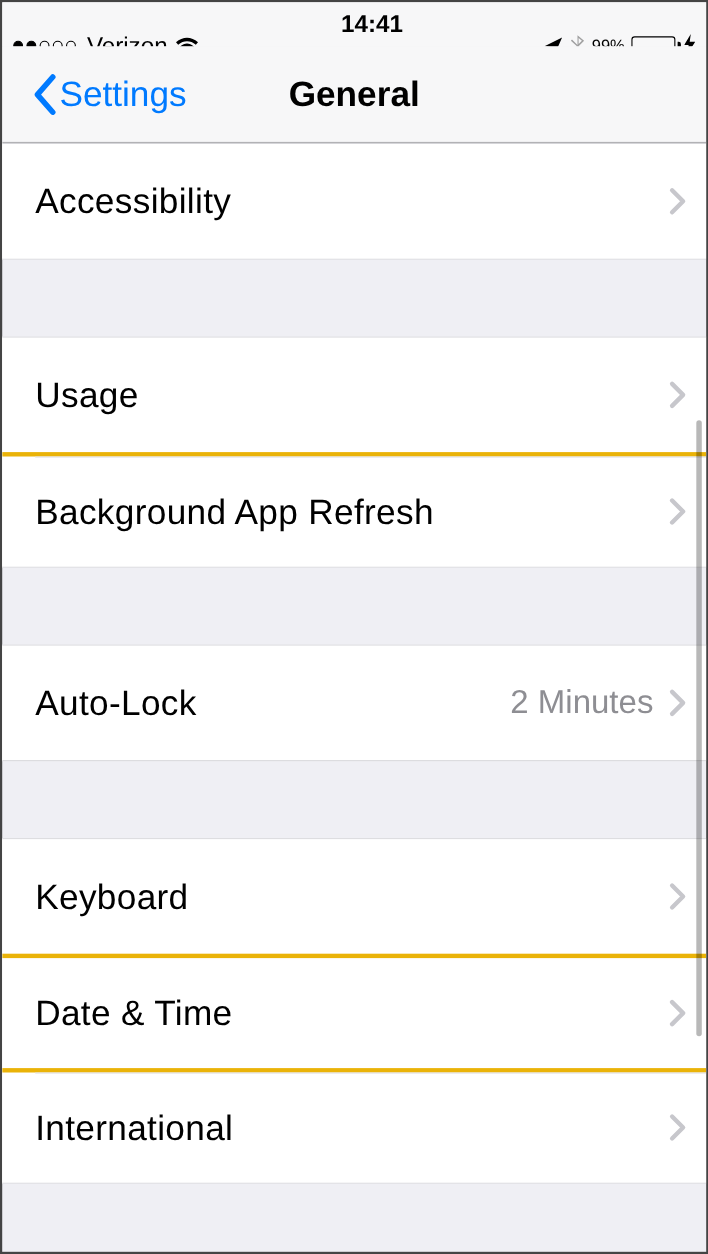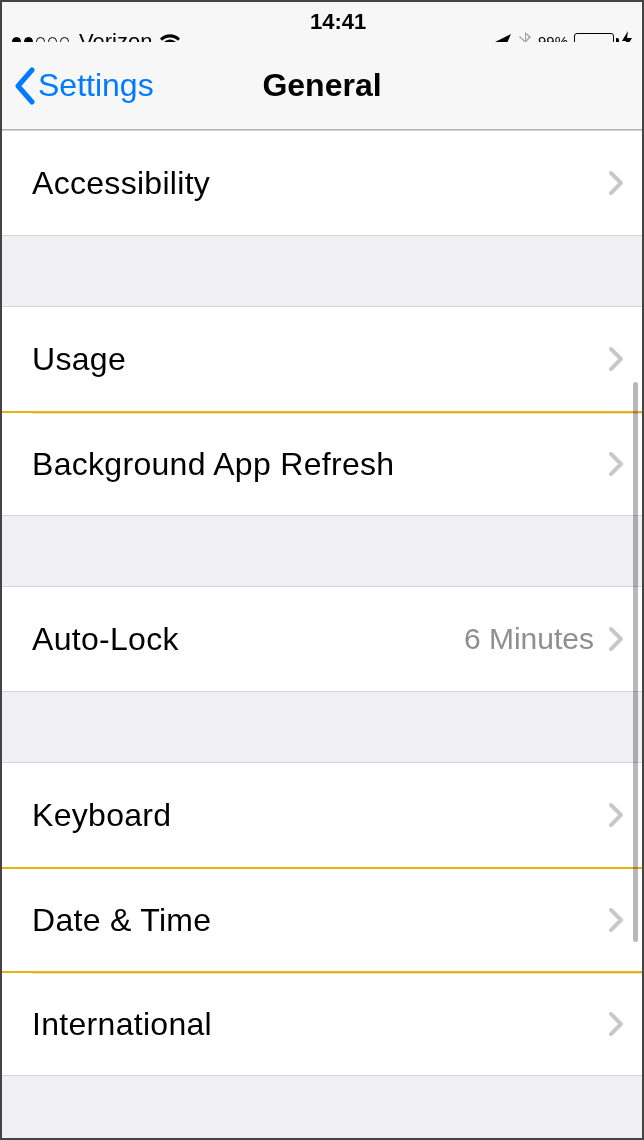--- a/index.html
+++ b/index.html
@@ -45,21 +45,21 @@
   .bolt { font-size: 14px; margin-left: 1px; }
 
   
   .nav-bar {
     height: 88px;
     background: #f7f7f8;
     border-bottom: 1px solid #b2b2b5;
     display: flex;
     align-items: center;
     position: relative;
-    padding: 0 12px;
+    padding: 0 28px;
   }
   .back-button {
     display: flex; align-items: center; gap: 2px;
     color: #007aff; font-size: 32px; font-weight: 400;
     cursor: pointer;
   }
   .back-chevron svg { display: block; }
   .nav-title {
     position: absolute; left: 0; right: 0;
     text-align: center; font-size: 32px; font-weight: 700;
@@ -73,21 +73,21 @@
   .row {
     display: flex; align-items: center;
     height: 104px;
     padding: 0 18px 0 30px;
     font-size: 32px;
     font-weight: 300;
     position: relative;
     cursor: pointer;
     background: #fff;
   }
-  .row + .row { border-top: 2px solid #eab308; margin-left: 30px; padding-left: 0; gap: 46px; }
+  .row + .row { border-top: 4px solid #eab308; margin-left: 30px; padding-left: 0; gap: 46px; }
   .row + .row::before {
     content: ""; position: absolute; left: -30px; top: -1px; width: 30px; height: 1px; background: #fff;
   }
   .row + .row { margin-left: 0; padding-left: 30px; }
   .row .sep {
     position: absolute; left: 30px; right: 0; top: 0; height: 1px; background: #e0e0e3;
   }
   .row:first-child .sep { display: none; }
   .row-label { flex: 1; color: #000; letter-spacing: 0.3px; }
   .row-value { color: #8e8e93; font-size: 30px; margin-right: 14px; font-weight: 300; }
@@ -191,21 +191,21 @@
         </span>
     </div>
   </div>
 
   <div class="gap"></div>
 
   <div class="group">
     <div class="row">
 
       <span class="row-label">Auto-Lock</span>
-      <span class="row-value">6 Minutes</span>
+      <span class="row-value">2 Minutes</span>
       <span class="chevron">
           <svg width="16" height="26" viewBox="0 0 16 26">
             <polyline points="3,3 13,13 3,23" fill="none" stroke="#c7c7cc" stroke-width="4" stroke-linecap="round" stroke-linejoin="round"></polyline>
           </svg>
         </span>
     </div>
   </div>
 
   <div class="gap"></div>
 

